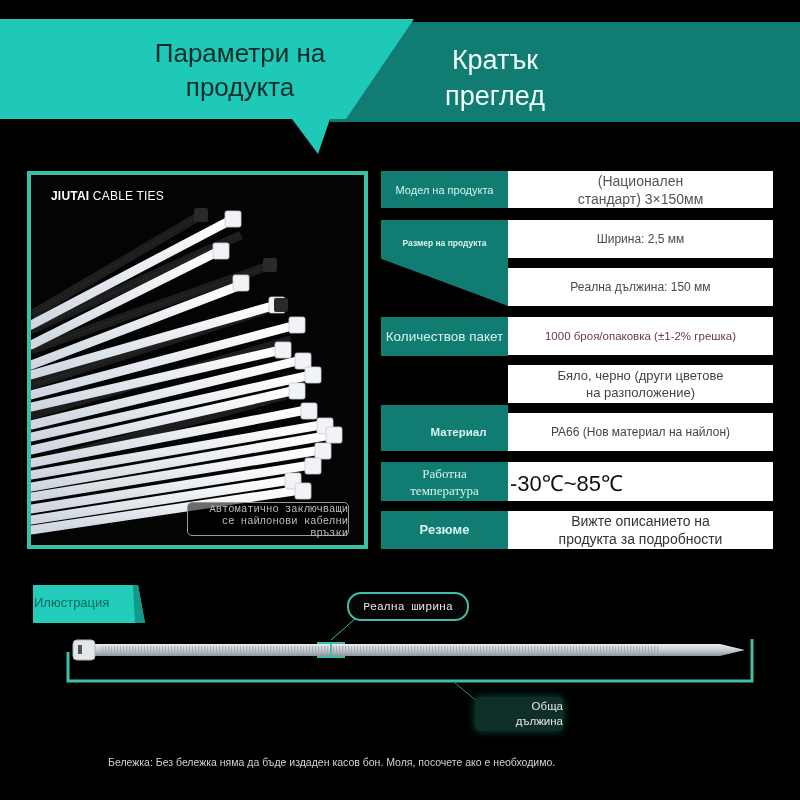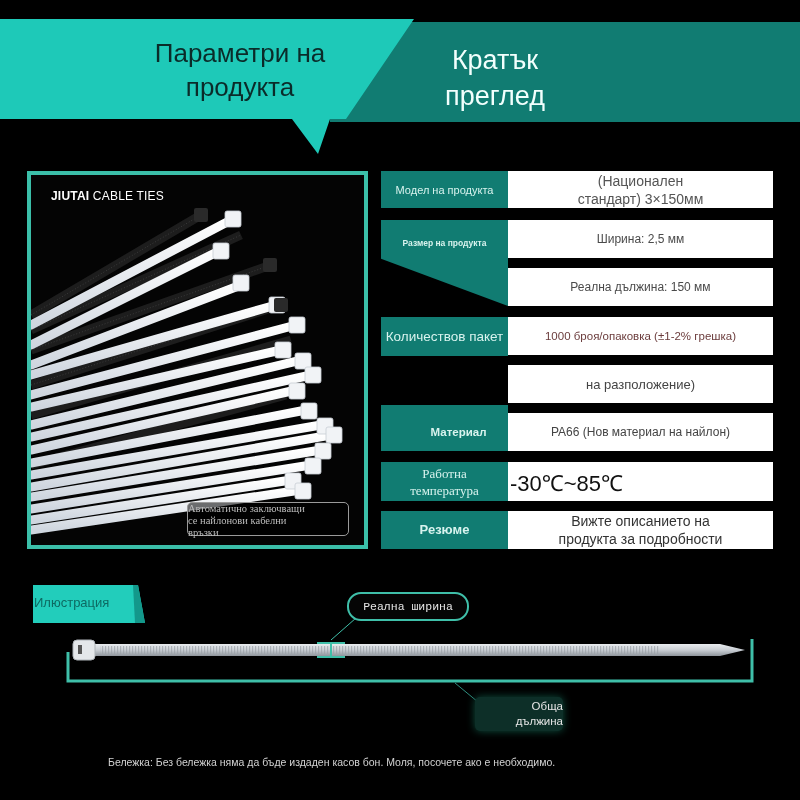--- a/index.html
+++ b/index.html
@@ -34,22 +34,22 @@
   }
   .brand {
     position: absolute; left: 20px; top: 14px; font-size: 12px; font-weight: bold;
     font-family: "Liberation Sans", sans-serif; color: #fff; letter-spacing: 0.2px;
   }
   .brand .thin { font-weight: normal; }
   .ties-svg { position: absolute; left: 0; top: 0; }
   .caption {
     position: absolute; left: 156px; top: 327px; width: 162px; height: 34px;
     border: 1.5px solid #9a9a9a; border-radius: 5px; background: rgba(0,0,0,0.55);
-    color: #bdbdbd; font-size: 10.5px; line-height: 12px; text-align: left;
-    padding-top: -2px; font-family: Liberation Serif, serif;
+    color: #bdbdbd; font-size: 10.5px; line-height: 12px; text-align: right;
+    padding-top: -2px; font-family: Liberation Mono, monospace;
   }
   .caption span { display: block; }
 
   
   .spec-label {
     position: absolute; left: 381px; width: 127px;
     background: #117c72; color: #d8f3ee; text-align: center;
     display: flex; align-items: center; justify-content: center;
     font-family: "Liberation Sans", sans-serif; line-height: 18px;
   }
@@ -201,20 +201,21 @@
 
 <div class="spec-label" style="top:317px;height:39px;font-size:13.5px;line-height:17px;flex-direction:row;">
   <span>Количество</span>
   <span>в пакет</span>
 </div>
 <div class="spec-value" style="top:317px;height:38px;font-size:11.5px;color:#6b3c3c;">1000 броя/опаковка (±1-2% грешка)</div>
 
 <div class="spec-label" style="top:365px;height:38px;font-size:10px;margin-top:40px;">Цвят</div>
 <div class="spec-value" style="top:365px;height:38px;font-size:13px;line-height:17px;color:#444;">
   <span class="inner">
+    <span style="display:block">Бяло, черно (други цветове</span>
     <span style="display:block">на разположение)</span>
   </span>
 </div>
 
 <div class="spec-label" style="top:413px;height:38px;font-size:11.5px;font-weight:bold;padding-left:28px;">Материал</div>
 <div class="spec-value" style="top:413px;height:38px;font-size:12px;color:#444;">PA66 (Нов материал на найлон)</div>
 
 <div class="spec-label" style="top:462px;height:39px;font-size:13px;line-height:17px;flex-direction:column;font-family:Liberation Serif, serif;">
   <span>Работна</span>
   <span>температура</span>

